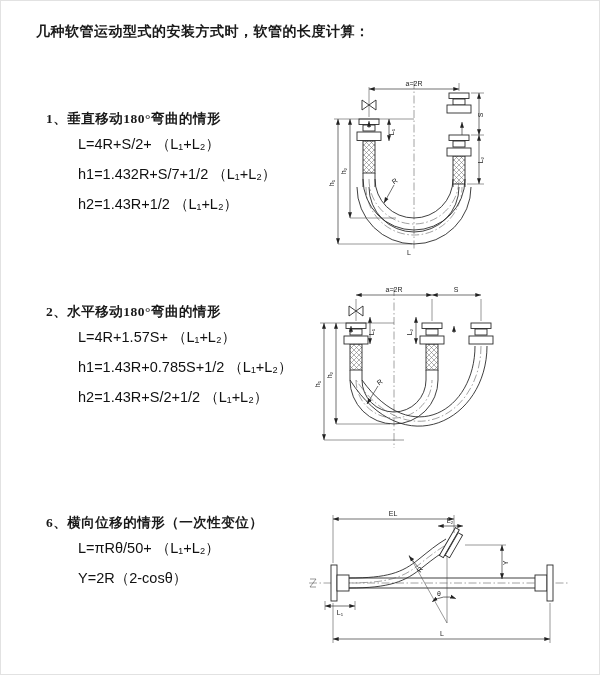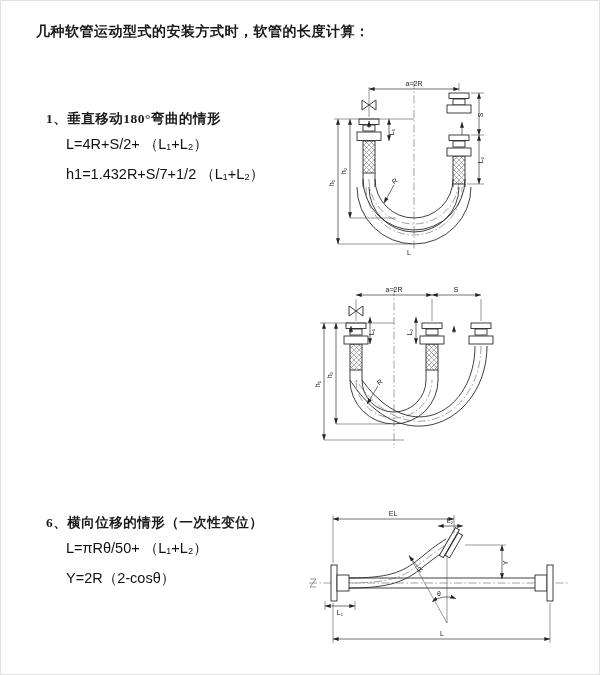--- a/index.html
+++ b/index.html
@@ -5,21 +5,21 @@
   html,body{margin:0;padding:0;background:#fff;}
   .page{
     position:relative;width:600px;height:675px;background:#fff;
     border:1px solid #e2e2e2;box-sizing:border-box;overflow:hidden;
     font-family:"Liberation Sans","DejaVu Sans",sans-serif;color:#1a1a1a;
   }
   .title{position:absolute;left:35px;top:22px;font-size:14px;font-weight:bold;letter-spacing:.5px;}
   .section{position:absolute;left:45px;}
   #sec1{top:108px;} #sec2{top:301px;} #sec3{top:512px;}
   .section .heading{font-size:13.5px;font-weight:bold;line-height:20px;letter-spacing:.5px;font-family:Liberation Serif, serif;}
-  .section .formula{font-size:14.5px;line-height:30px;margin-left:20px;color:#111;white-space:pre;}
+  .section .formula{font-size:14.5px;line-height:30px;margin-left:32px;color:#111;white-space:pre;}
   .diagram{position:absolute;}
   #svg1{left:313px;top:74px;} #svg2{left:303px;top:279px;} #svg3{left:296px;top:504px;}
   svg{display:block;}
   svg text{font-family:"Liberation Sans","DejaVu Sans",sans-serif;font-size:7px;fill:#222;}
   .ol{stroke:#2a2a2a;stroke-width:.9;fill:none;}
   .fl{stroke:#2a2a2a;stroke-width:.9;fill:#fff;}
   .thin{stroke:#444;stroke-width:.55;fill:none;}
   .dl{stroke:#333;stroke-width:.7;fill:none;}
   .cl{stroke:#555;stroke-width:.55;fill:none;stroke-dasharray:8 2.5 1.5 2.5;}
   .braid{fill:url(#braidpat);stroke:#2a2a2a;stroke-width:.9;}
@@ -28,22 +28,29 @@
 <body>
 
 <div class="page">
 
   <div class="title">几种软管运动型式的安装方式时，软管的长度计算：</div>
 
   <div class="section" id="sec1">
     <div class="heading">1、垂直移动180°弯曲的情形</div>
     <div class="formula">L=4R+S/2+ （L₁+L₂）</div>
     <div class="formula">h1=1.432R+S/7+1/2 （L₁+L₂）</div>
+    <div class="formula">h2=1.43R+1/2 （L₁+L₂）</div>
   </div>
 
+  <div class="section" id="sec2">
+    <div class="heading">2、水平移动180°弯曲的情形</div>
+    <div class="formula">L=4R+1.57S+ （L₁+L₂）</div>
+    <div class="formula">h1=1.43R+0.785S+1/2 （L₁+L₂）</div>
+    <div class="formula">h2=1.43R+S/2+1/2 （L₁+L₂）</div>
+  </div>
 
   <div class="section" id="sec3">
     <div class="heading">6、横向位移的情形（一次性变位）</div>
     <div class="formula">L=πRθ/50+ （L₁+L₂）</div>
     <div class="formula">Y=2R（2-cosθ）</div>
   </div>
 
   <svg id="svg1" class="diagram" width="280" height="182" viewBox="0 0 280 182">
     <defs>
       <pattern id="braidpat" width="5" height="5" patternUnits="userSpaceOnUse">

